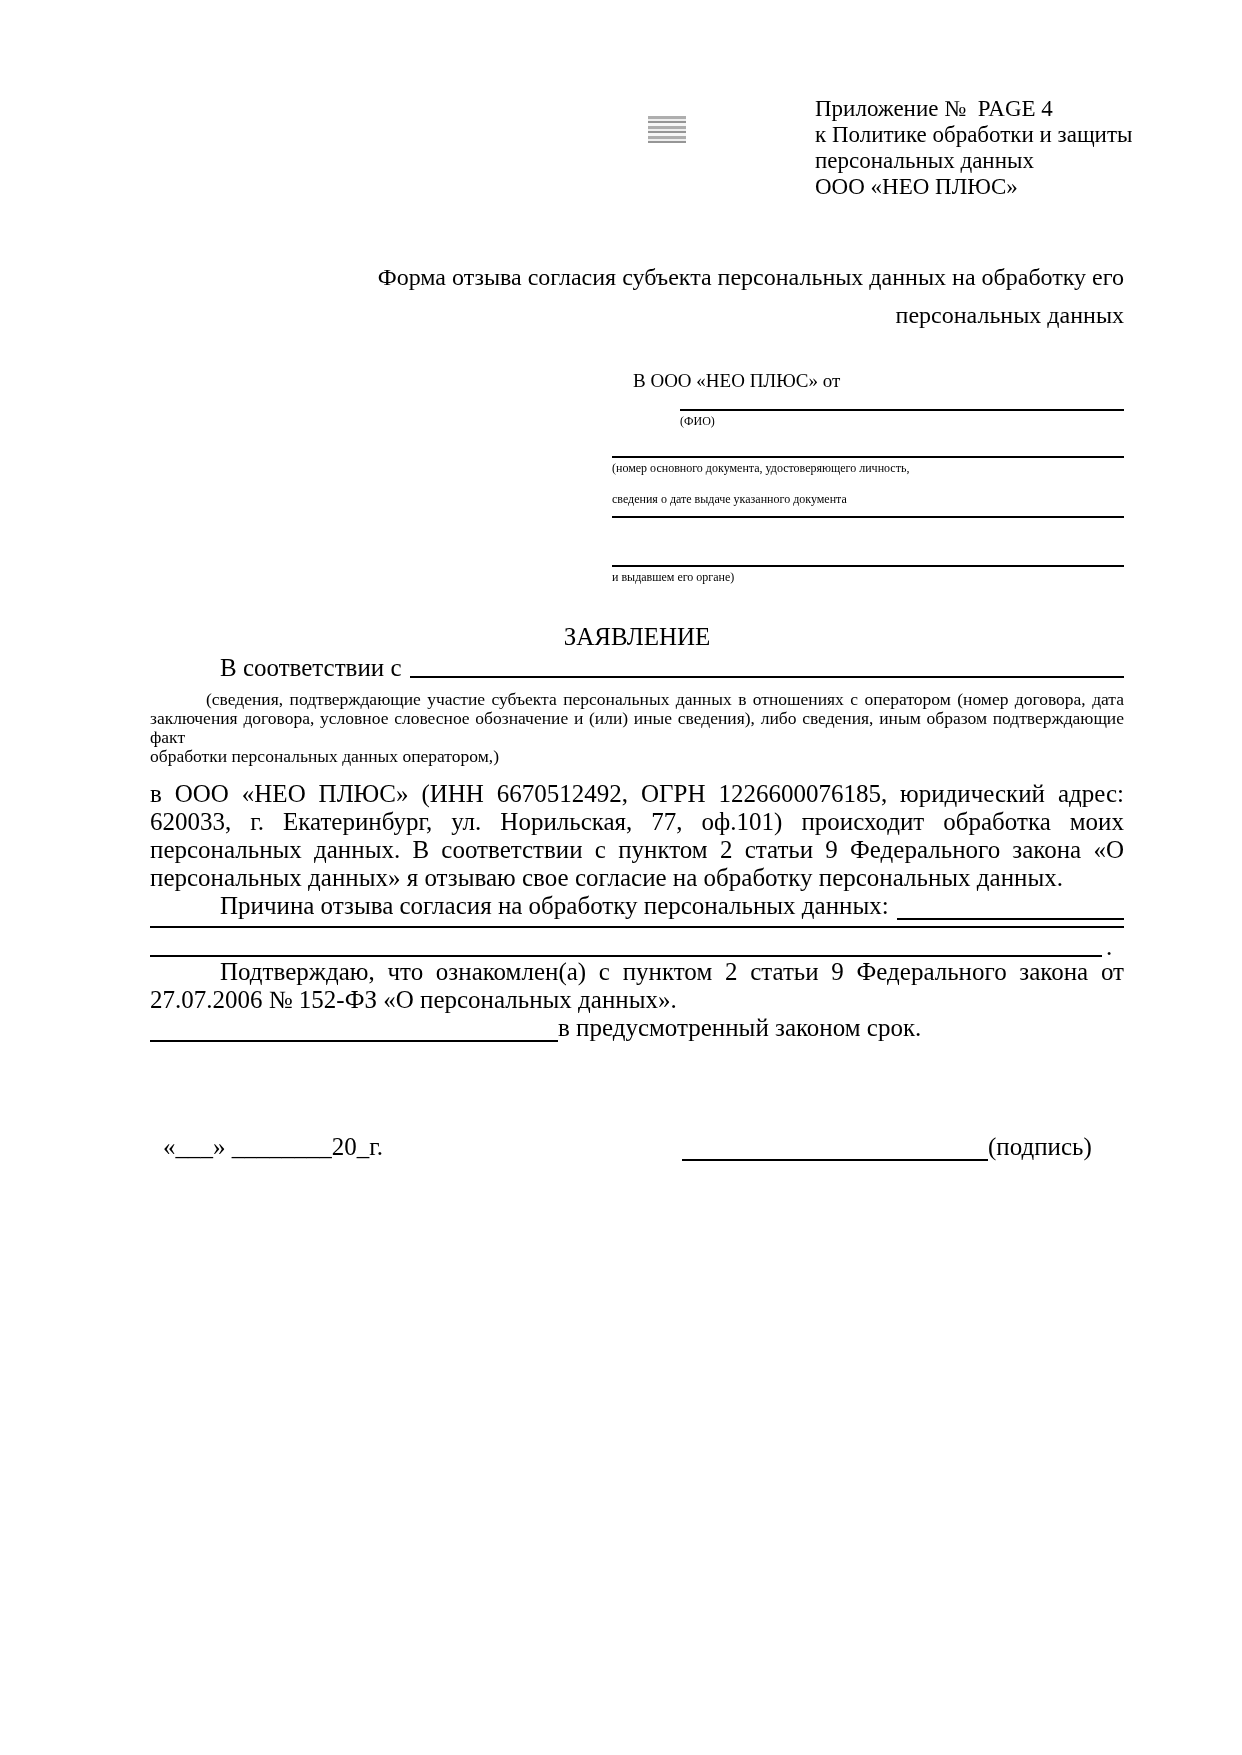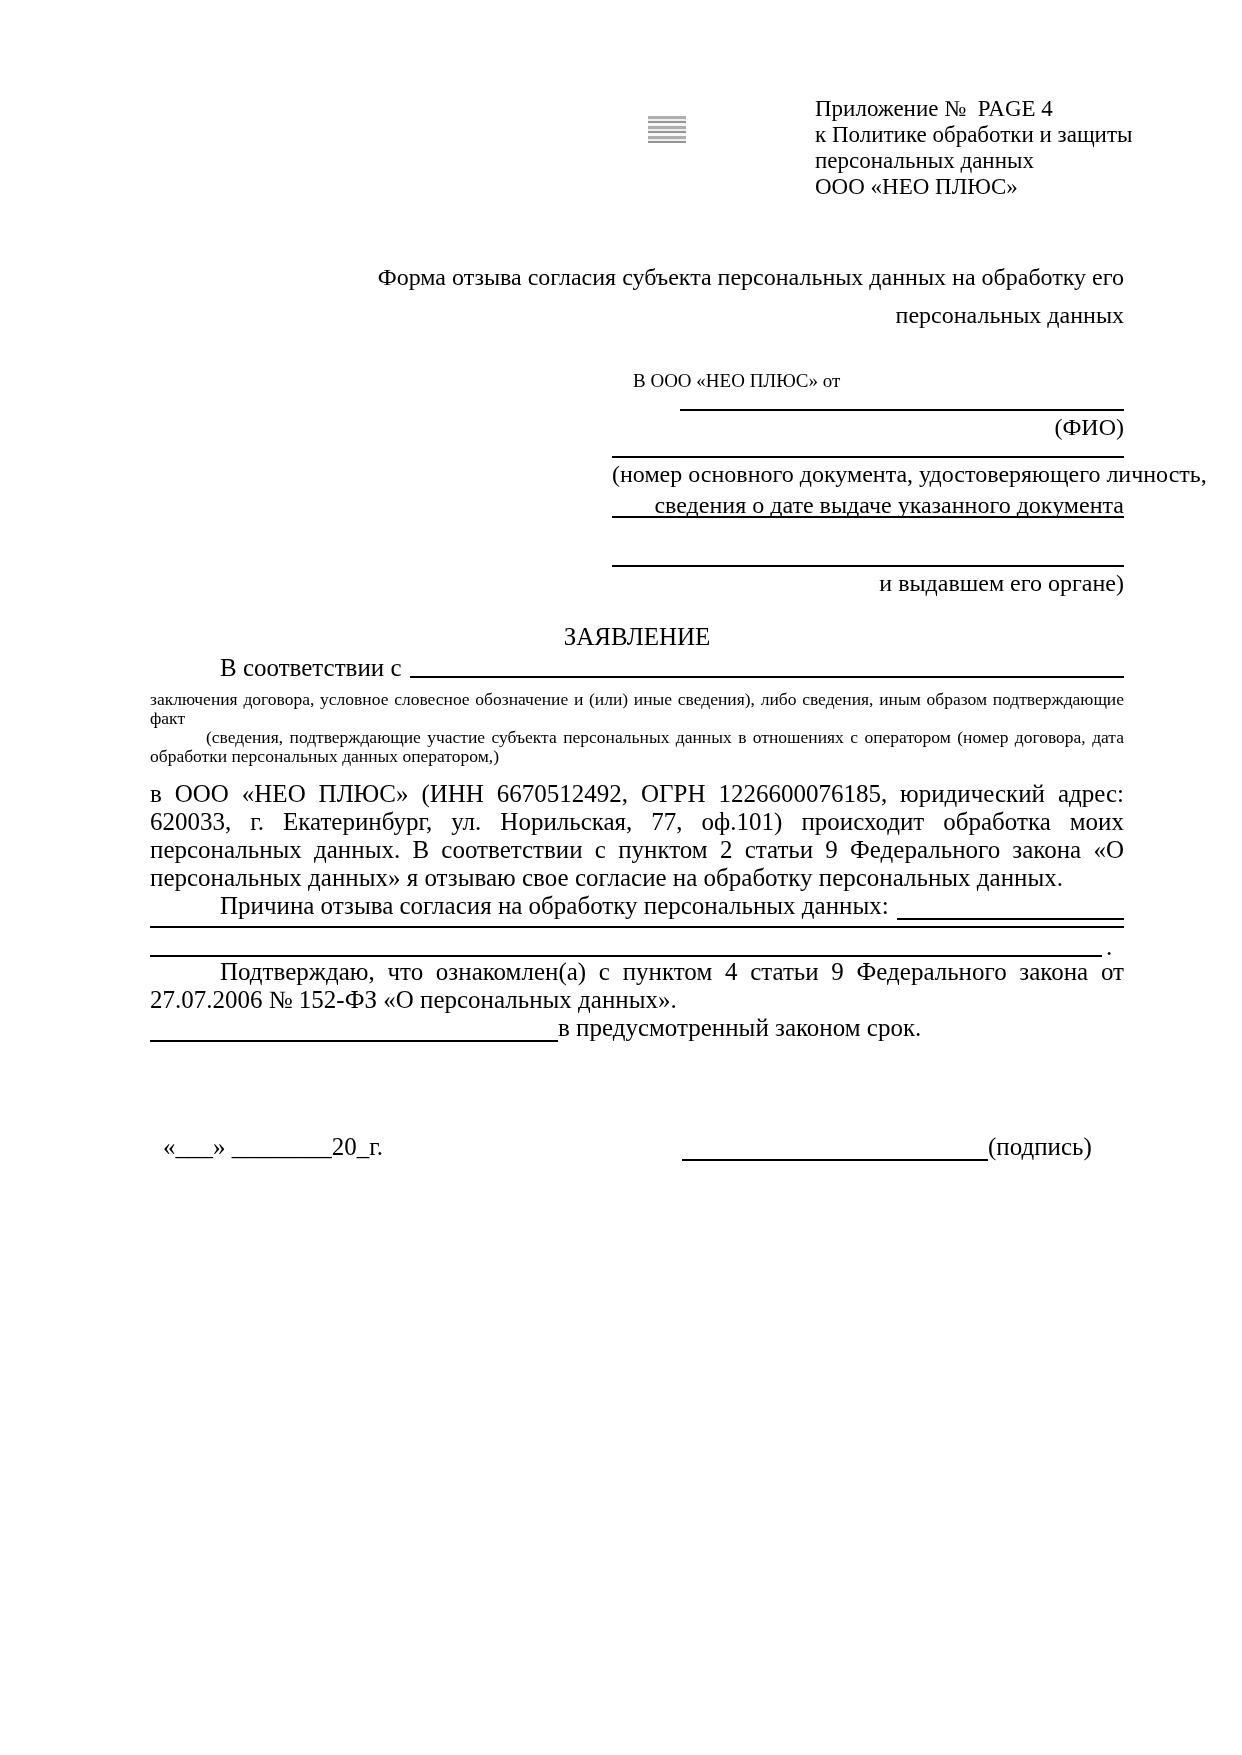--- a/index.html
+++ b/index.html
@@ -15,21 +15,21 @@
     filter:blur(0.7px);opacity:.8;
   }
   .hdr{position:absolute;left:815px;top:96px;width:320px;font-size:23px;line-height:26px;}
   .title{position:absolute;left:150px;top:258px;width:974px;font-size:24px;line-height:38px;font-weight:normal;text-align:right;}
   .to-line{position:absolute;left:633px;top:370px;font-size:19px;}
   .uline{position:absolute;height:2px;background:#000;}
   .u1{left:680px;top:409px;width:444px;}
   .u2{left:612px;top:456px;width:512px;}
   .u3{left:612px;top:516px;width:512px;}
   .u4{left:612px;top:565px;width:512px;}
-  .cap{position:absolute;font-size:24px;text-align:right;white-space:nowrap;}
+  .cap{position:absolute;font-size:12px;text-align:left;white-space:nowrap;}
   .c1{left:680px;top:414px;width:444px;}
   .c2{left:612px;top:461px;width:512px;}
   .c3{left:612px;top:492px;width:512px;}
   .c4{left:612px;top:570px;width:512px;}
   .zayav{position:absolute;left:150px;top:623px;width:974px;text-align:center;font-size:25px;}
   .acc-row{position:absolute;left:220px;top:654px;width:904px;display:flex;align-items:flex-start;font-size:25px;}
   .fill-line{flex:1 1 auto;border-bottom:2px solid #000;height:22px;margin-left:8px;}
   .fineprint{position:absolute;left:150px;top:690px;width:974px;font-size:17.5px;line-height:19px;}
   .fj{text-align:justify;text-align-last:justify;}
   .fp1{padding-left:56px;}
@@ -82,42 +82,42 @@
   <div class="cap c4">и выдавшем его органе)</div>
 
   <div class="zayav">ЗАЯВЛЕНИЕ</div>
 
   <div class="acc-row">
     <span>В соответствии с</span>
     <span class="fill-line"></span>
   </div>
 
   <div class="fineprint">
+    <div class="fj fp1">(сведения, подтверждающие участие субъекта персональных данных в отношениях с оператором (номер договора, дата</div>
     <div class="fj">заключения договора, условное словесное обозначение и (или) иные сведения), либо сведения, иным образом подтверждающие факт</div>
-    <div class="fj fp1">(сведения, подтверждающие участие субъекта персональных данных в отношениях с оператором (номер договора, дата</div>
     <div>обработки персональных данных оператором,)</div>
   </div>
 
   <div class="bodyblk">
     <div class="fj">в ООО «НЕО ПЛЮС» (ИНН 6670512492, ОГРН 1226600076185, юридический адрес:</div>
     <div class="fj">620033, г. Екатеринбург, ул. Норильская, 77, оф.101) происходит обработка моих</div>
     <div class="fj">персональных данных. В соответствии с пунктом 2 статьи 9 Федерального закона «О</div>
     <div>персональных данных» я отзываю свое согласие на обработку персональных данных.</div>
     <div class="reason-row">
       <span>Причина отзыва согласия на обработку персональных данных:</span>
       <span class="fill-line"></span>
     </div>
   </div>
 
   <div class="uline u5"></div>
   <div class="uline u6"></div>
   <span class="dot">.</span>
 
   <div class="confirm">
-    <div class="indent fj">Подтверждаю, что ознакомлен(а) с пунктом 4 статьи 9 Федерального закона от</div>
+    <div class="indent fj">Подтверждаю, что ознакомлен(а) с пунктом 2 статьи 9 Федерального закона от</div>
     <div>27.07.2006 № 152-ФЗ «О персональных данных».</div>
   </div>
 
   <div class="reply">
     <div class="reply-row">
       <span class="addr-line"></span>
       <span>в предусмотренный законом срок.</span>
     </div>
   </div>
 

